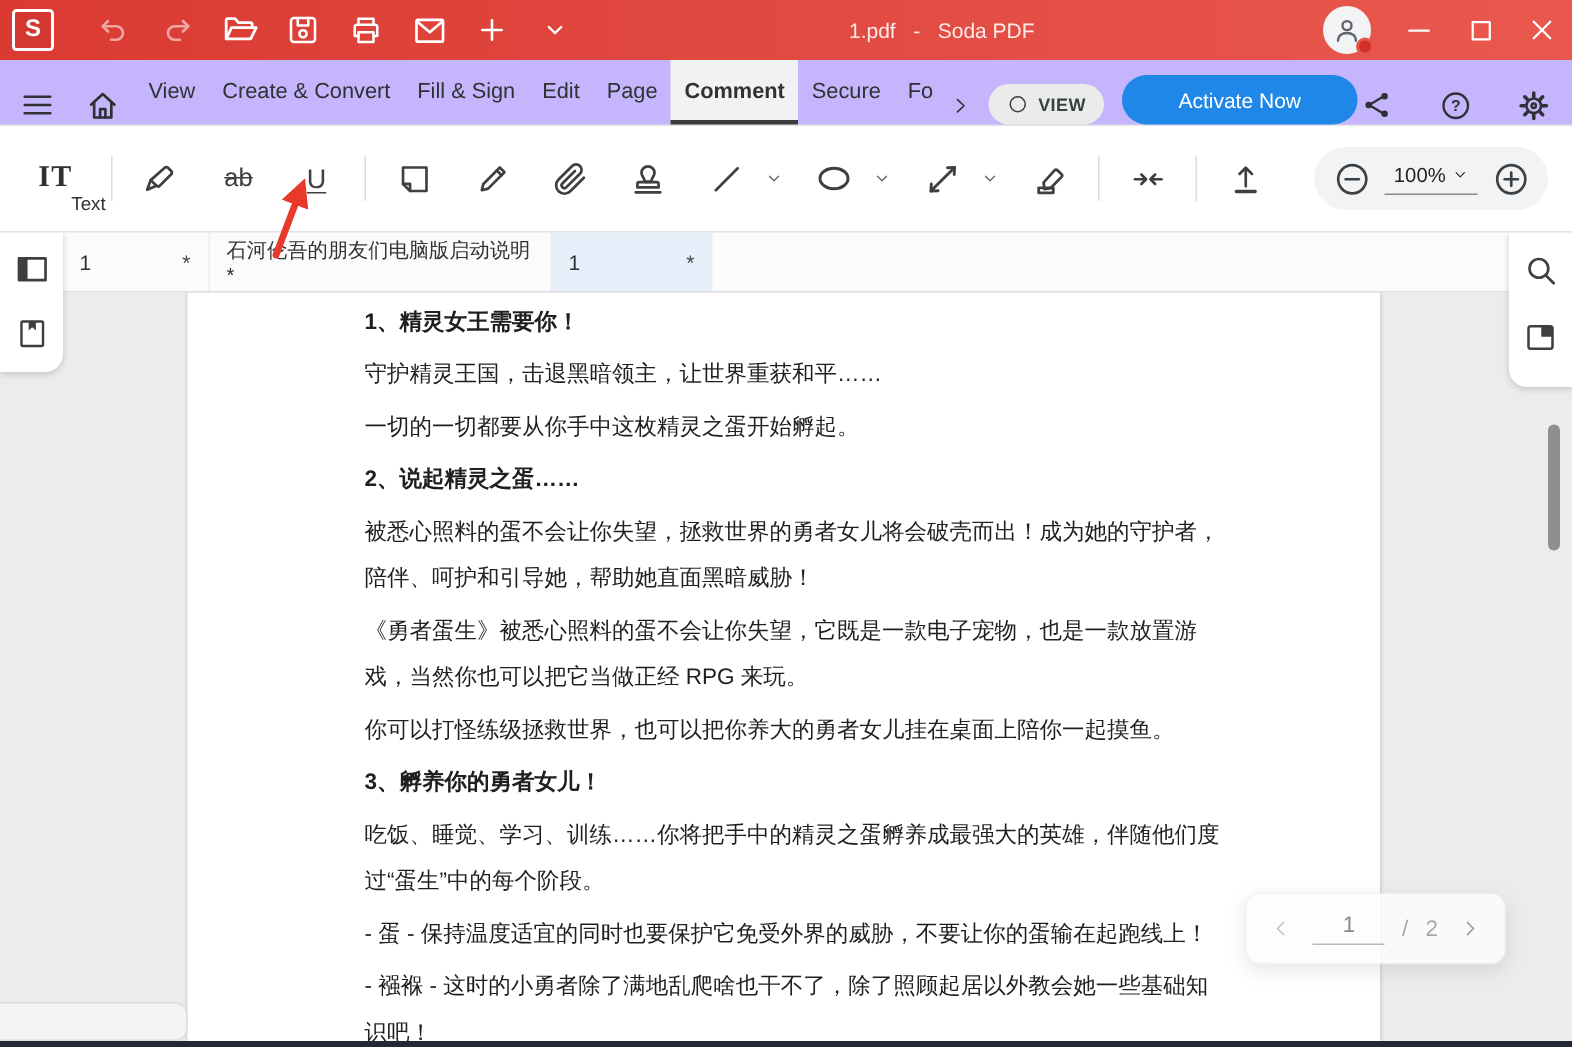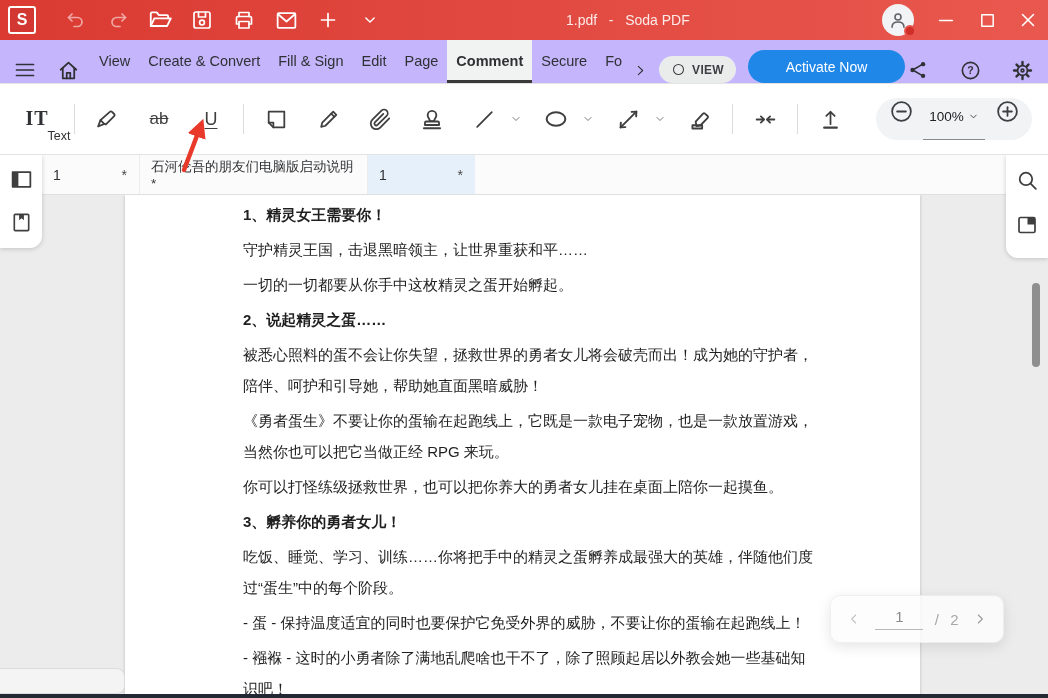--- a/index.html
+++ b/index.html
@@ -47,21 +47,21 @@
     border-bottom:1px solid #e3e3e3;display:flex;align-items:center;color:#3f3f3f;z-index:28;}
   .tool{width:40px;height:48px;margin-left:12px;display:flex;align-items:center;justify-content:center;cursor:pointer;}
   .tool.chev{width:16px;margin-left:4px;color:#5f6368;}
   .text-tool{width:50px;margin-left:12px;flex-direction:column;gap:1px;justify-content:flex-end;}
   .it-glyph{font-family:"Liberation Serif","DejaVu Serif",serif;font-size:20px;font-weight:700;letter-spacing:1px;line-height:20px;color:#2f3134;}
   .text-label{font-size:12.5px;color:#2f3134;margin-left:44px;}
   .glyph-ab{font-size:17px;text-decoration:line-through;color:#3f3f3f;}
   .glyph-u{font-size:18px;text-decoration:underline;text-underline-offset:3px;color:#3f3f3f;}
   .tdivider{width:1px;height:30px;background:#dcdcdc;margin:0 0 0 12px;}
   .zoom-pill{position:absolute;right:16px;top:14px;height:42px;border-radius:21px;background:#f1f3f4;
-    display:flex;padding:0 12px;gap:9px;color:#3c4043;}
+    display:flex;align-items:center;padding:0 12px;gap:9px;color:#3c4043;}
   .zoom-btn{width:26px;height:26px;display:flex;align-items:center;justify-content:center;cursor:pointer;}
   .zoom-val{display:flex;align-items:center;gap:4px;border-bottom:1px solid #8a8a8a;padding:0 4px 5px 4px;min-width:62px;justify-content:center;cursor:pointer;}
   .zoom-val span{font-size:13.5px;color:#202124;}
 
   
   #tabbar{position:absolute;top:155px;left:0;right:0;height:40px;background:#fbfbfb;border-bottom:1px solid #e0e0e0;z-index:10;}
   .tab{position:absolute;top:0;height:39px;display:flex;align-items:center;justify-content:space-between;
     font-size:14px;color:#2f3134;border-right:1px solid #ececec;cursor:pointer;padding:0 12px 0 11px;background:#fbfbfb;}
   #tab-1{left:42px;width:98px;}
   #tab-2{left:140px;width:228px;font-size:13.5px;justify-content:flex-start;}
@@ -506,21 +506,21 @@
   </div>
 
   <div id="docarea">
     <div id="page">
       <div id="doc-content">
         <div class="doc-h">1、精灵女王需要你！</div>
         <div class="doc-p">守护精灵王国，击退黑暗领主，让世界重获和平……</div>
         <div class="doc-p">一切的一切都要从你手中这枚精灵之蛋开始孵起。</div>
         <div class="doc-h">2、说起精灵之蛋……</div>
         <div class="doc-p">被悉心照料的蛋不会让你失望，拯救世界的勇者女儿将会破壳而出！成为她的守护者，陪伴、呵护和引导她，帮助她直面黑暗威胁！</div>
-        <div class="doc-p">《勇者蛋生》不要让你的蛋输在起跑线上，它既是一款电子宠物，也是一款放置游戏，当然你也可以把它当做正经 RPG 来玩。</div>
+        <div class="doc-p">《勇者蛋生》被悉心照料的蛋不会让你失望，它既是一款电子宠物，也是一款放置游戏，当然你也可以把它当做正经 RPG 来玩。</div>
         <div class="doc-p">你可以打怪练级拯救世界，也可以把你养大的勇者女儿挂在桌面上陪你一起摸鱼。</div>
         <div class="doc-h">3、孵养你的勇者女儿！</div>
         <div class="doc-p">吃饭、睡觉、学习、训练……你将把手中的精灵之蛋孵养成最强大的英雄，伴随他们度过“蛋生”中的每个阶段。</div>
         <div class="doc-p">- 蛋 - 保持温度适宜的同时也要保护它免受外界的威胁，不要让你的蛋输在起跑线上！</div>
         <div class="doc-p">- 襁褓 - 这时的小勇者除了满地乱爬啥也干不了，除了照顾起居以外教会她一些基础知识吧！</div>
       </div>
     </div>
     <div id="vscrollbar"></div>
     <div id="pagenav">
       <div class="pn-chev prev">

